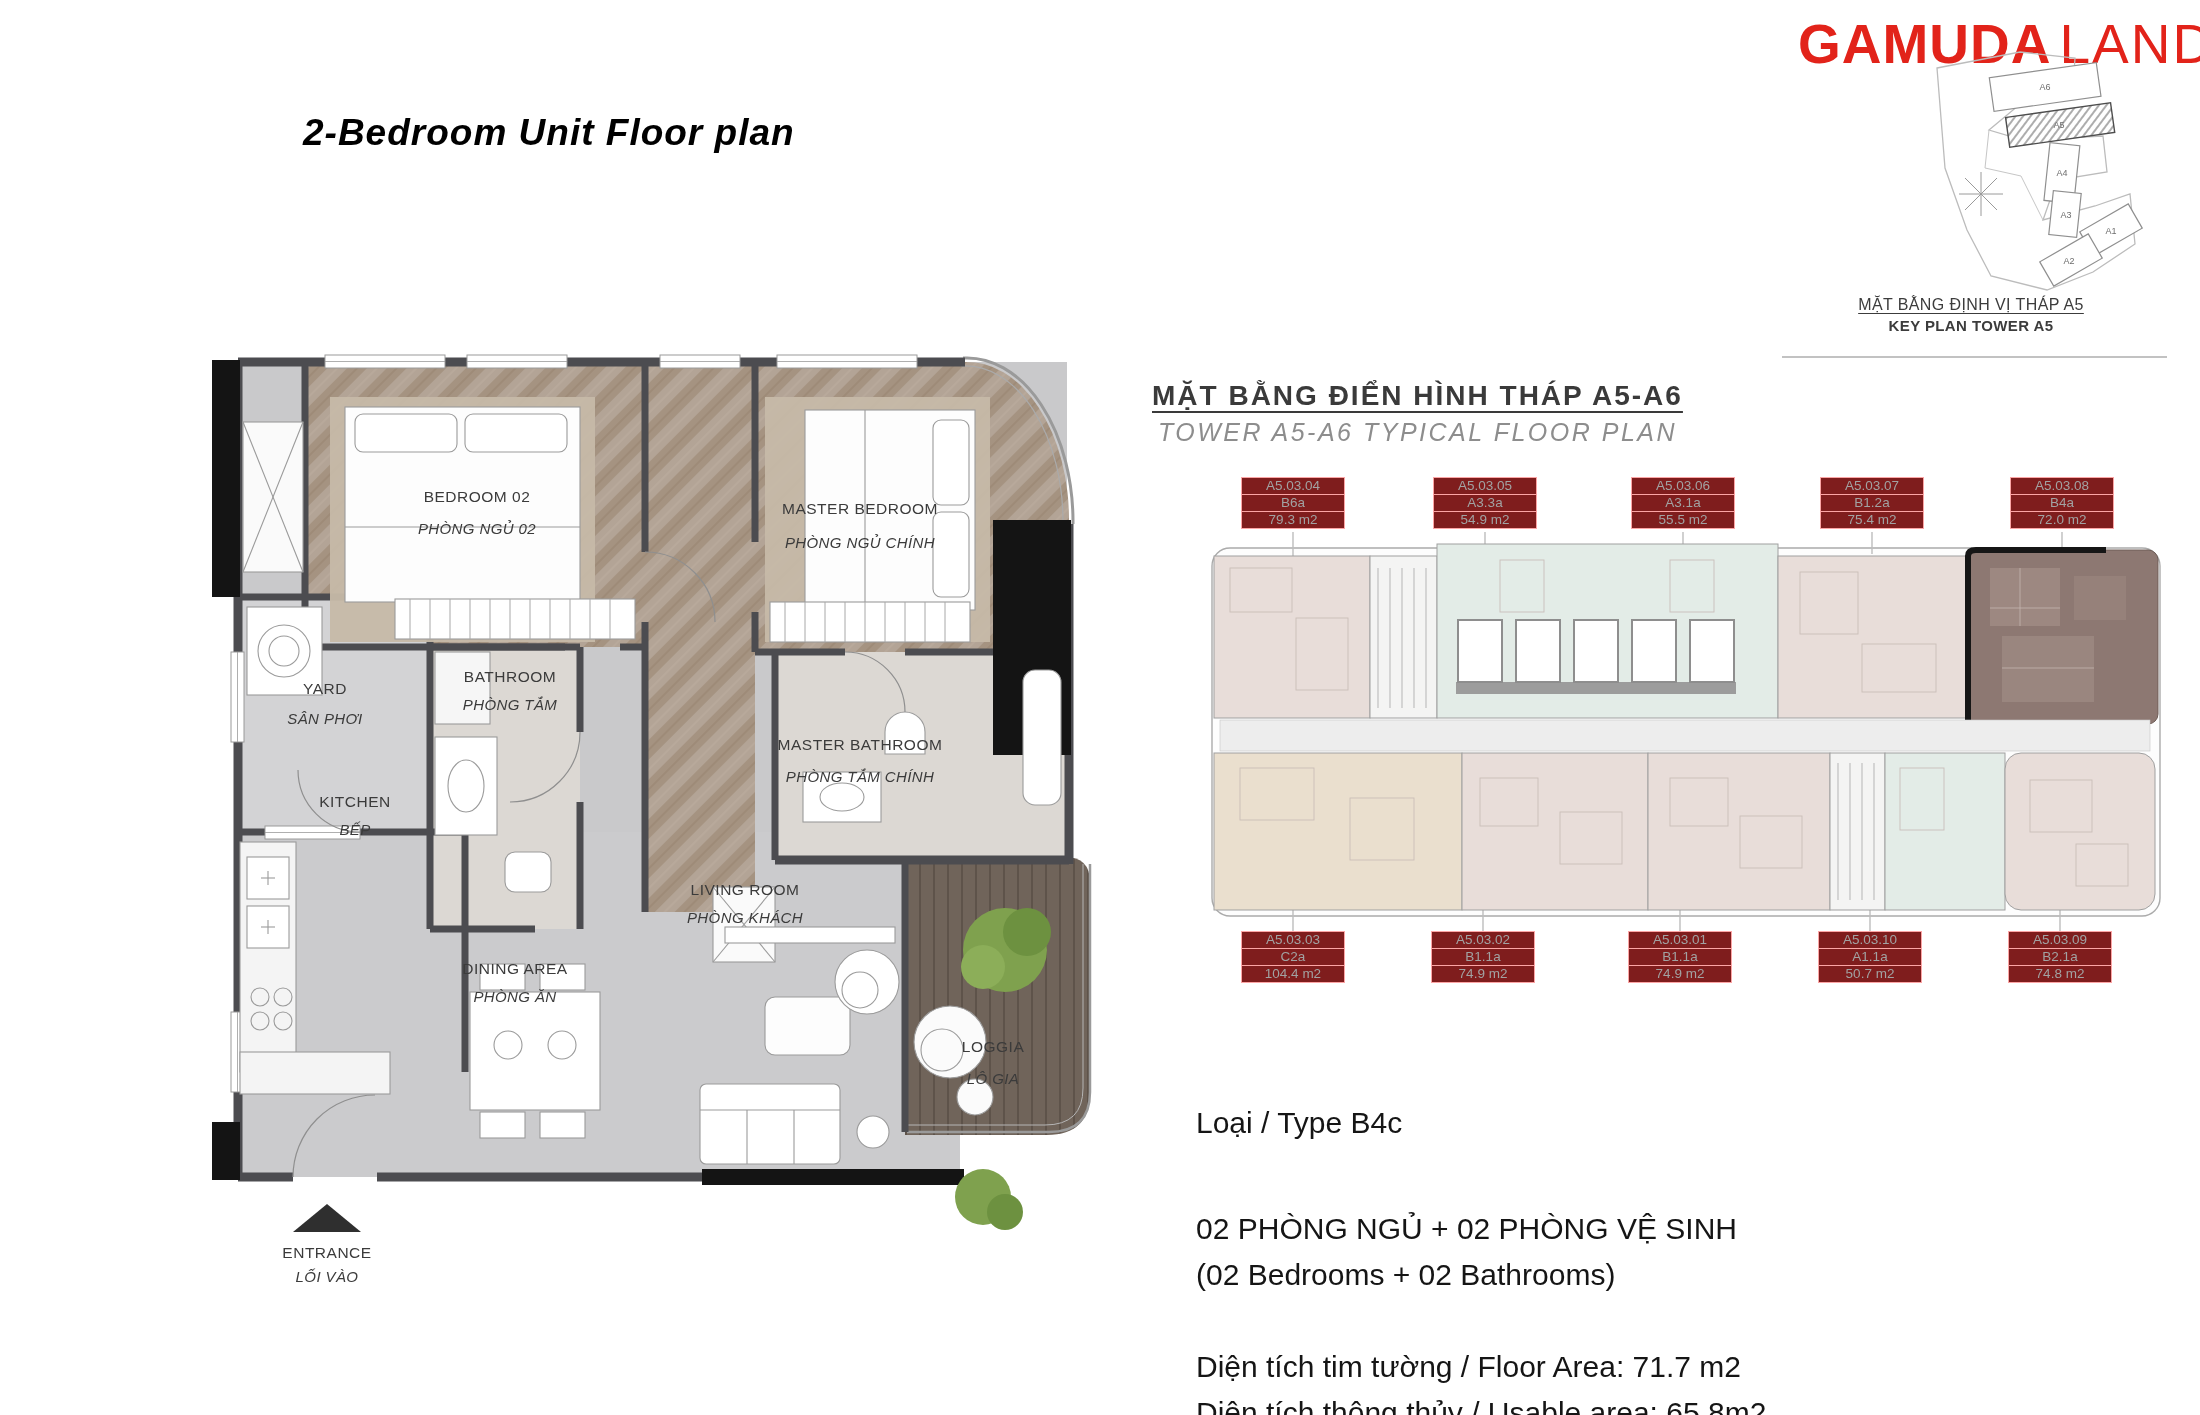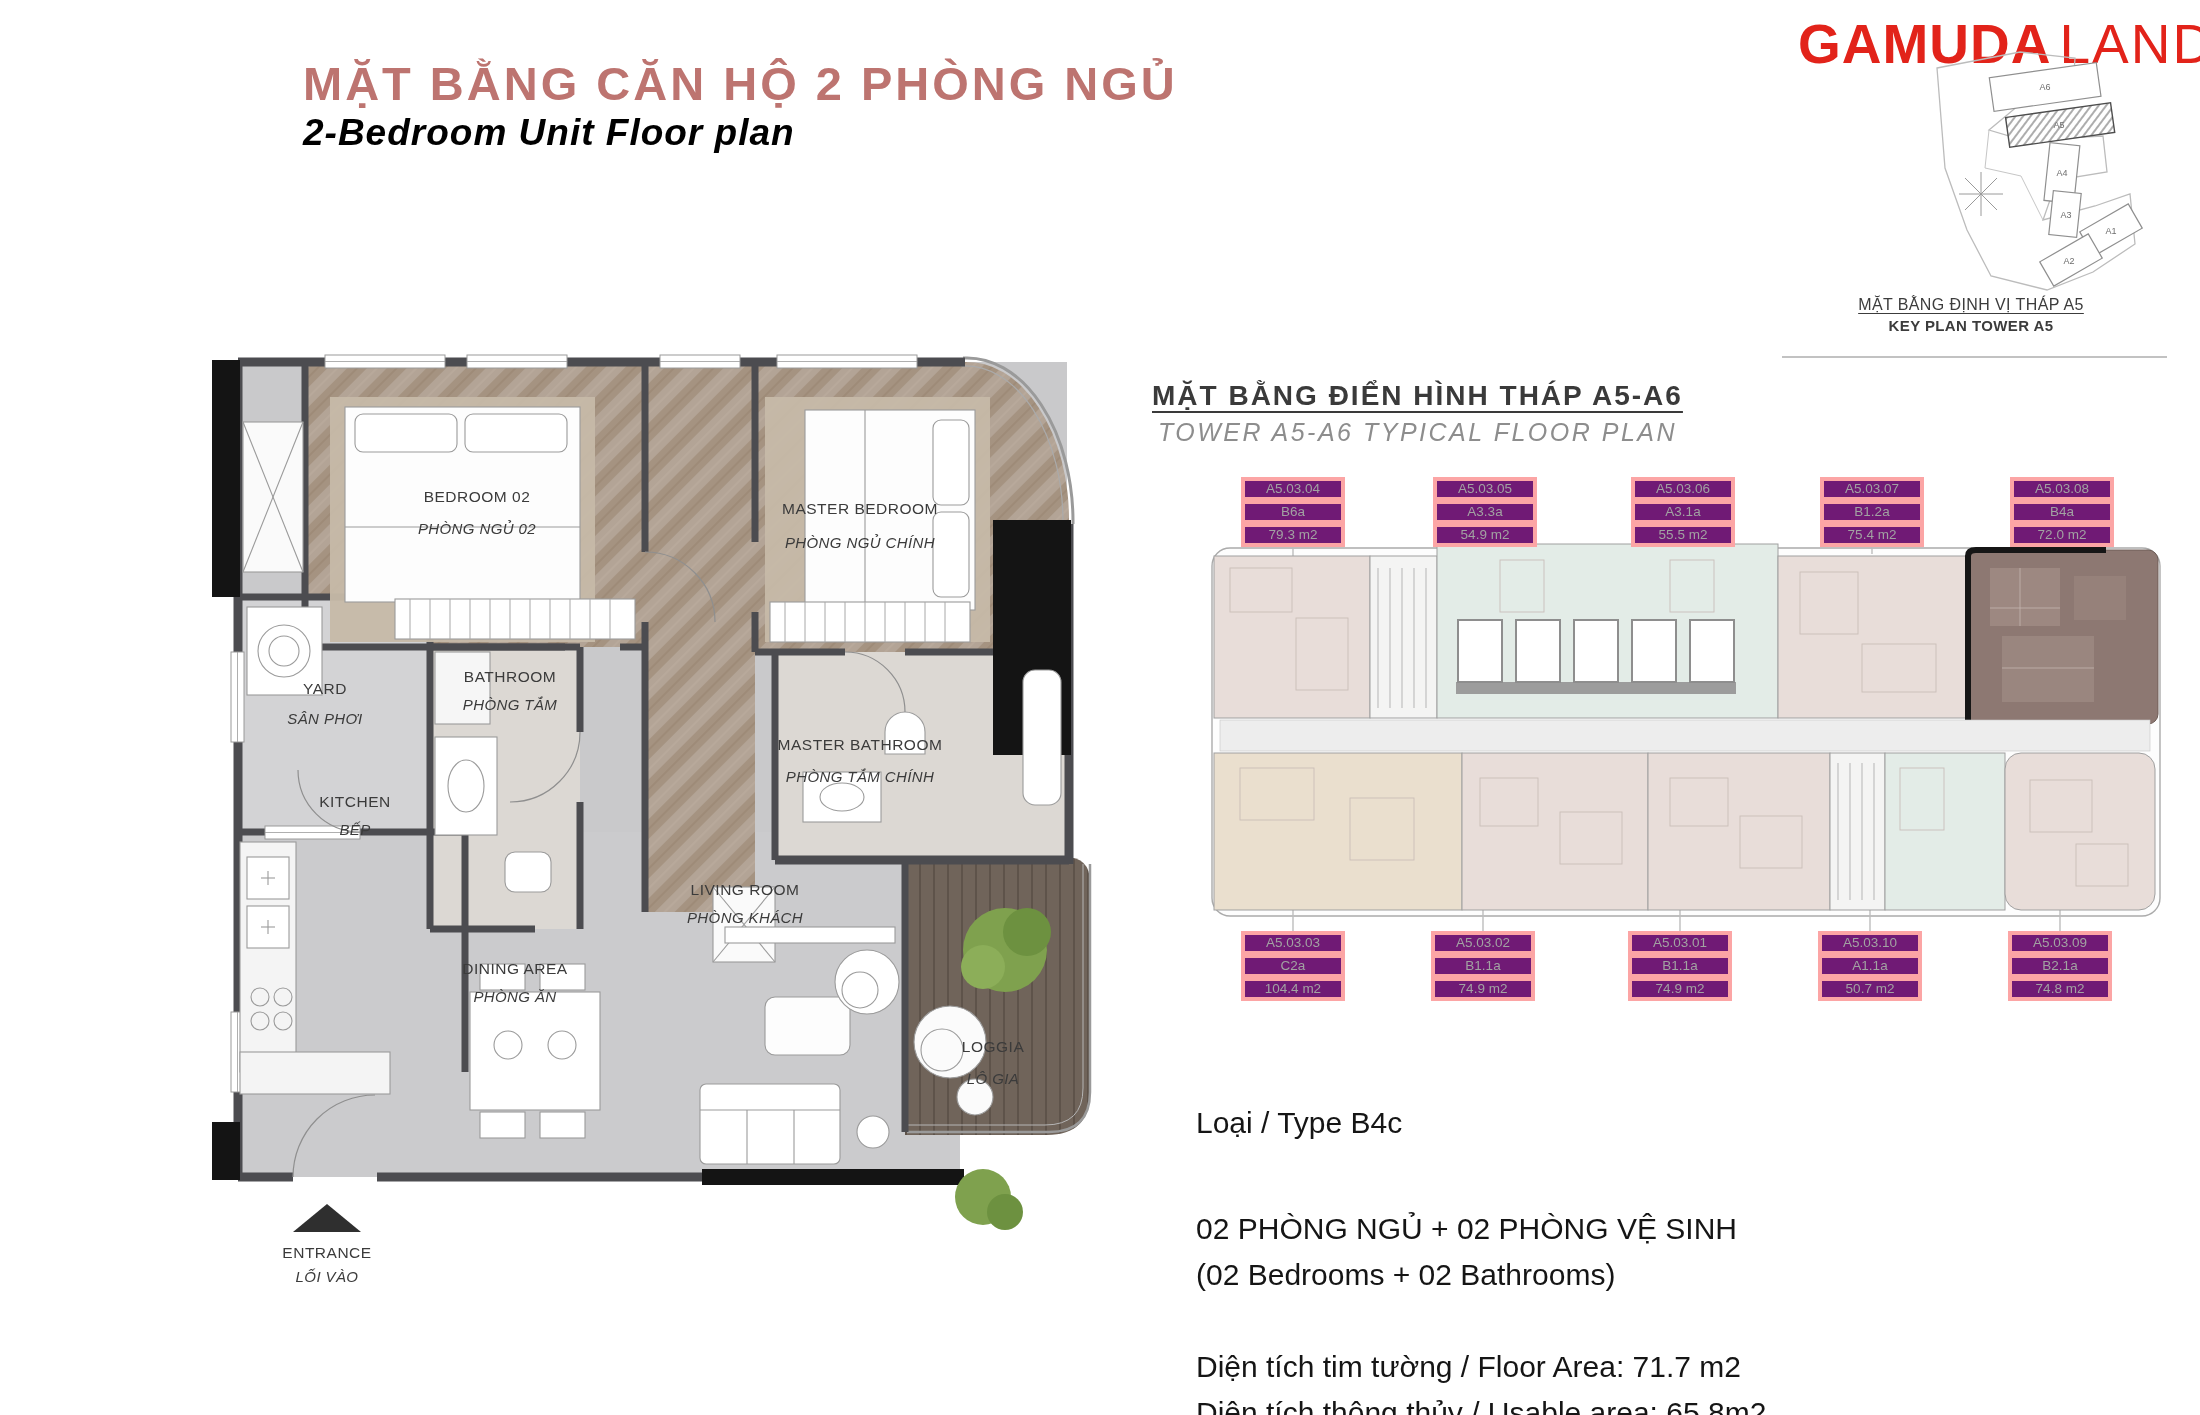--- a/index.html
+++ b/index.html
@@ -28,21 +28,21 @@
   
   .typ-head{position:absolute;left:1152px;top:380px;text-align:center;}
   .typ-head .vi{font-size:28px;color:#3a3a3a;letter-spacing:2px;font-weight:bold;
                 text-decoration:underline;text-underline-offset:6px;}
   .typ-head .en{font-size:25px;color:#8d8d8d;font-style:italic;letter-spacing:2.5px;margin-top:6px;}
 
   
   .typ-wrap{position:absolute;left:1200px;top:468px;width:985px;height:545px;}
   .typ-wrap svg{position:absolute;left:0;top:0;}
   .ubox{position:absolute;width:104px;}
-  .ubox div{border:4px solid #fca5a5;background:#701a75;font-size:13.5px;color:#a2a2a2;
+  .ubox div{border:1px solid #fca5a5;background:#7f1d1d;font-size:13.5px;color:#a2a2a2;
             line-height:16px;text-align:center;margin-top:-1px;padding:0 1px;}
 
   
   .unit-info{position:absolute;left:1196px;top:1100px;color:#151515;}
   .unit-info p{margin:0;font-size:30px;line-height:46px;}
   .unit-info .gap1{margin-bottom:60px;}
   .unit-info .gap2{margin-bottom:46px;}
 
   
   .plan-svg{position:absolute;left:205px;top:352px;}
@@ -50,21 +50,20 @@
            font-family:"Liberation Sans",sans-serif;}
   text.rl2{font-size:15px;fill:#3b3b3b;font-style:italic;letter-spacing:.4px;text-anchor:middle;
            font-family:"Liberation Sans",sans-serif;}
   text.kp{font-size:9px;fill:#6e6e6e;text-anchor:middle;font-family:"Liberation Sans",sans-serif;}
 </style>
 </head>
 <body>
 
 <div class="page">
 
-  <div class="main-title">MẶT BẰNG CĂN HỘ 2 PHÒNG NGỦ</div>
   <div class="main-subtitle">2-Bedroom Unit Floor plan</div>
 
   <div class="logo">
     <span class="b">GAMUDA</span><span class="l">LAND</span>
   </div>
 
   <svg class="keyplan-svg" width="245" height="245" viewBox="0 0 245 245">
     <defs>
       <pattern id="hatch" width="6" height="6" patternUnits="userSpaceOnUse" patternTransform="rotate(45)">
         <rect width="6" height="6" fill="#ffffff"></rect>

